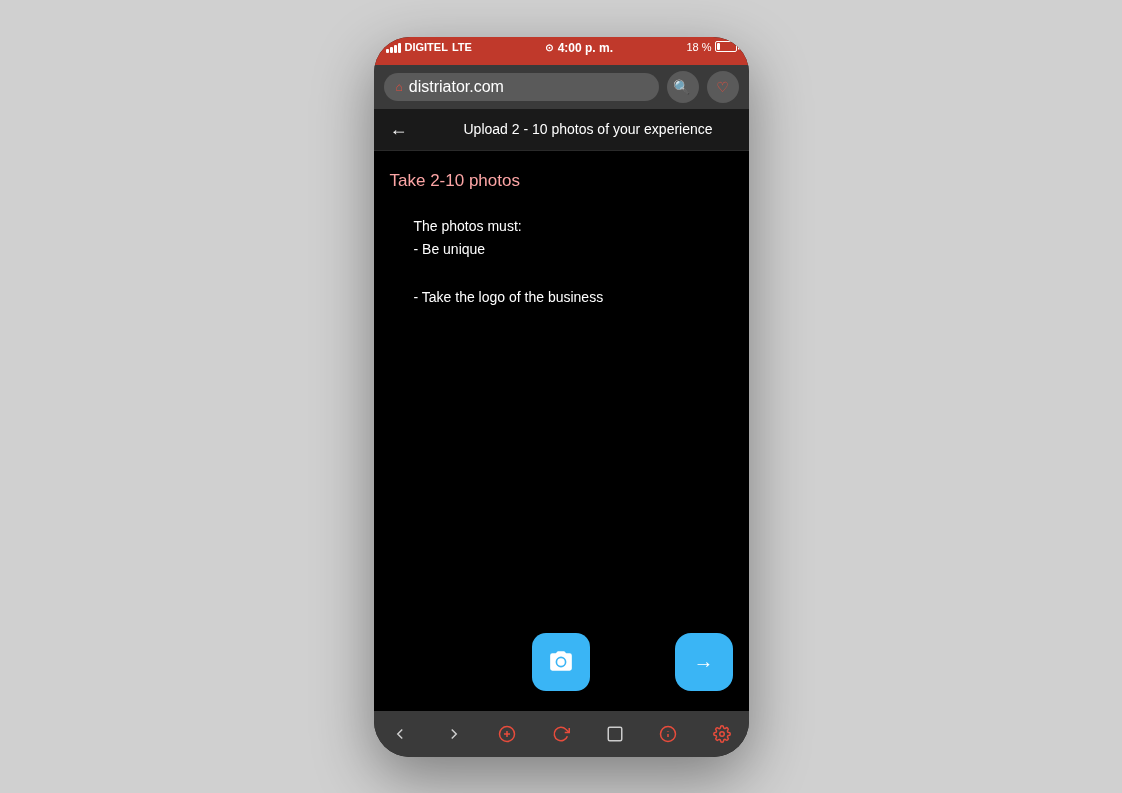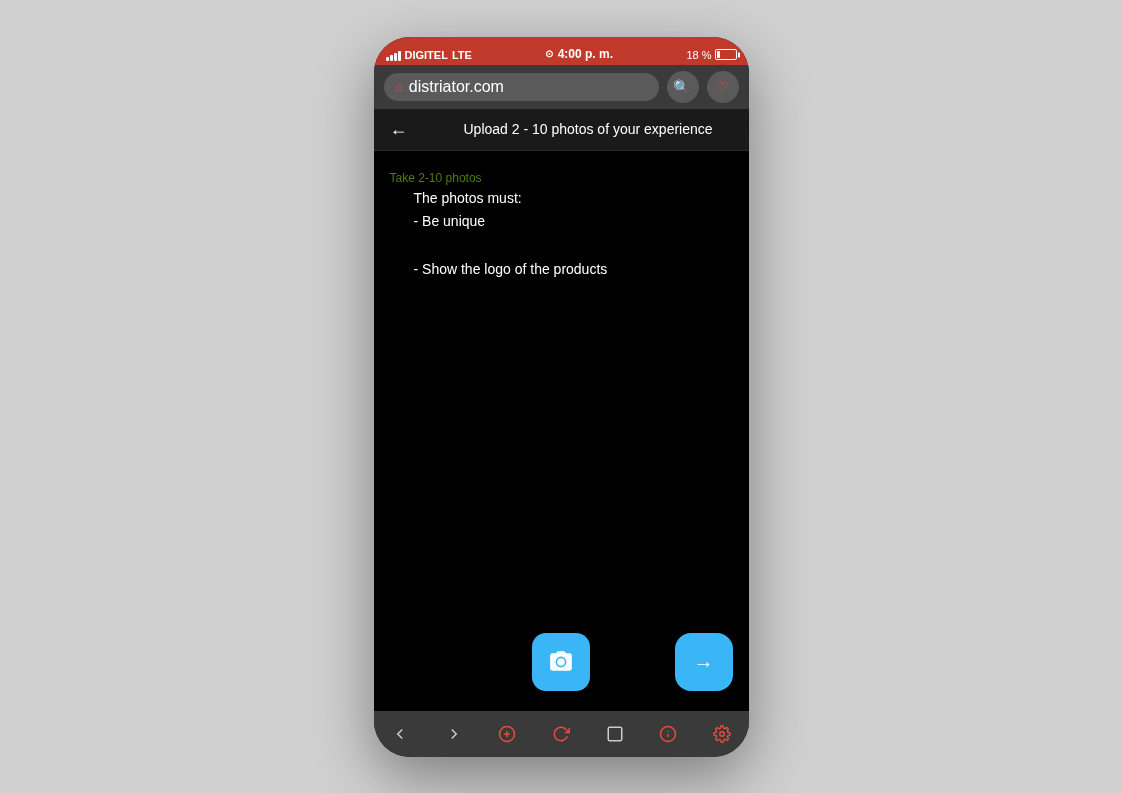--- a/index.html
+++ b/index.html
@@ -22,21 +22,21 @@
       box-shadow: 0 20px 60px rgba(0,0,0,0.4);
       display: flex;
       flex-direction: column;
       position: relative;
     }
 
     
     .status-bar {
       background: #c0392b;
       display: flex;
-      align-items: flex-end;
+      align-items: flex-start;
       justify-content: space-between;
       padding: 4px 12px;
       height: 28px;
       flex-shrink: 0;
     }
 
     .status-left {
       display: flex;
       align-items: center;
       gap: 4px;
@@ -176,24 +176,24 @@
 
     
     .main-content {
       flex: 1;
       background: #000;
       padding: 20px 16px;
       overflow-y: auto;
     }
 
     .section-title {
-      color: #4d7c0f;
-      font-size: 12px;
+      color: #fca5a5;
+      font-size: 17px;
       font-weight: 500;
-      margin-bottom: 2px;
+      margin-bottom: 24px;
     }
 
     .requirements-text {
       color: white;
       font-size: 14px;
       line-height: 1.7;
       margin-left: 24px;
     }
 
     
@@ -323,21 +323,21 @@
     <span class="back-btn">←</span>
     <span class="page-title">Upload 2 - 10 photos of your experience</span>
   </div>
 
   <div class="main-content">
     <div class="section-title">Take 2-10 photos</div>
     <div class="requirements-text">
       <span>The photos must:</span><br>
       <span>- Be unique</span><br>
       <br>
-      <span>- Show the logo of the products</span>
+      <span>- Take the logo of the business</span>
     </div>
   </div>
 
   <div class="action-area">
     <button class="camera-btn">
 
       <svg class="camera-icon-svg" viewBox="0 0 24 24" xmlns="http://www.w3.org/2000/svg">
         <path d="M12 15.5a3.5 3.5 0 1 1 0-7 3.5 3.5 0 0 1 0 7z"></path>
         <path d="M9 2L7.17 4H4a2 2 0 0 0-2 2v12a2 2 0 0 0 2 2h16a2 2 0 0 0 2-2V6a2 2 0 0 0-2-2h-3.17L15 2H9zm3 15a5 5 0 1 1 0-10 5 5 0 0 1 0 10z"></path>
       </svg>

